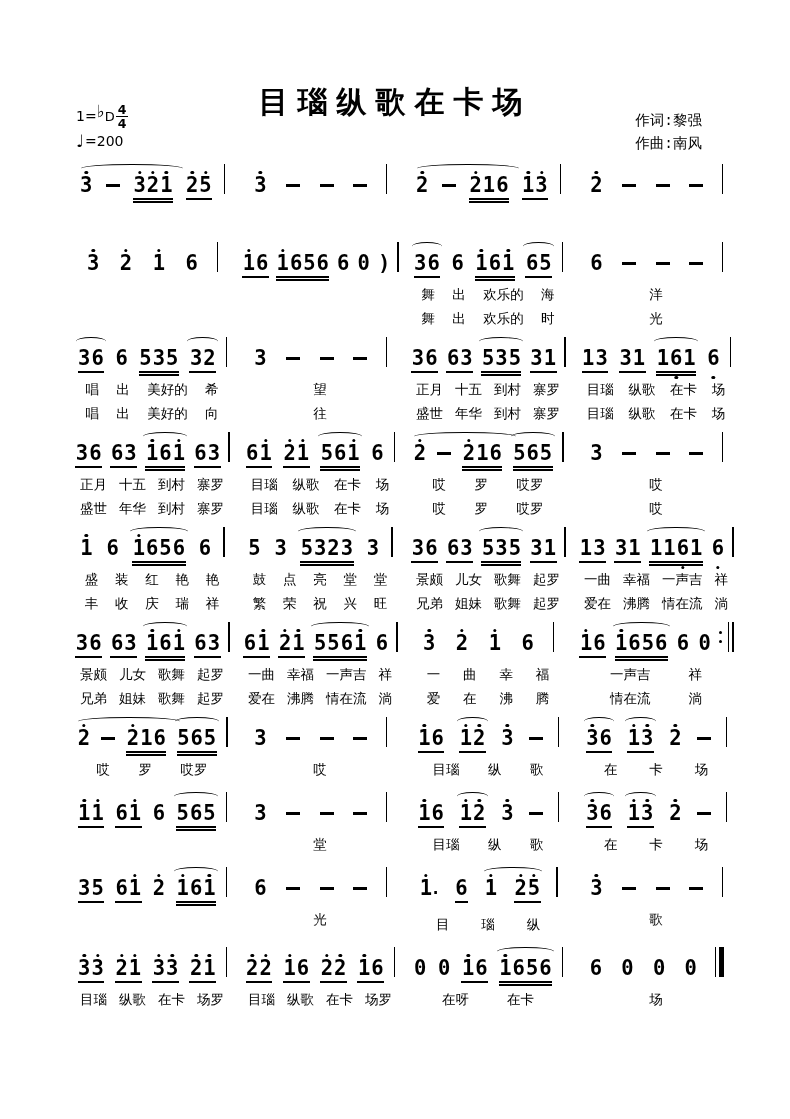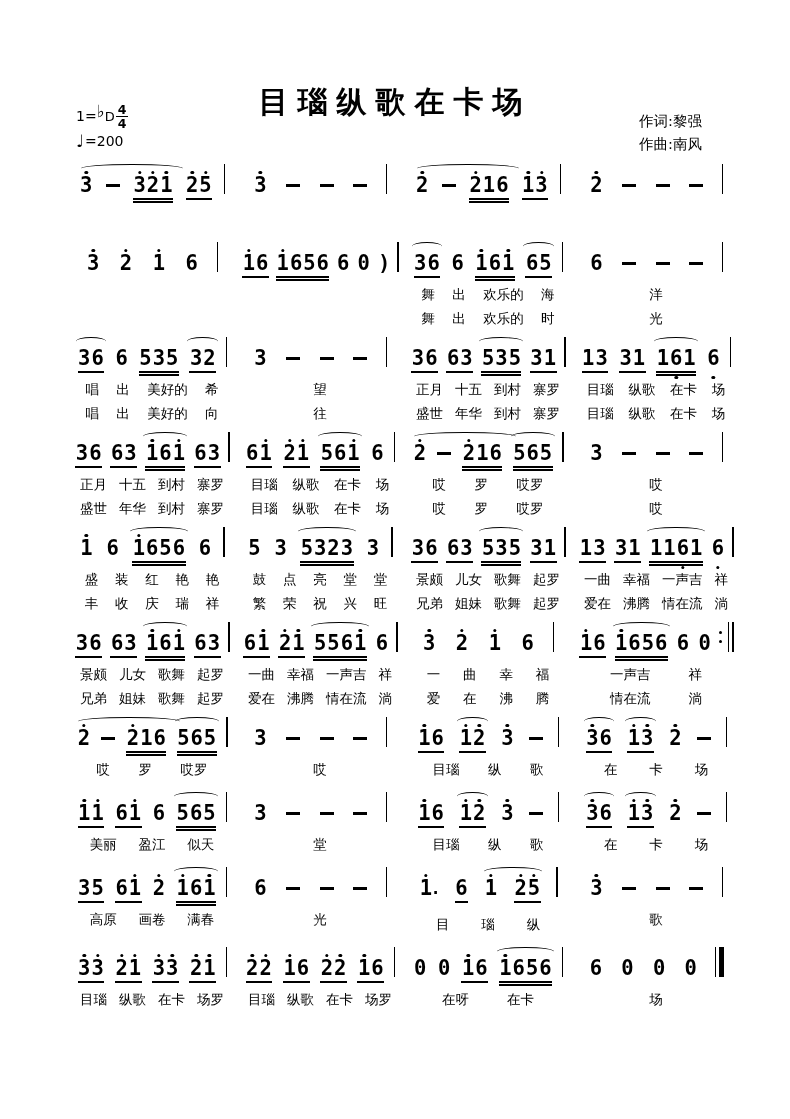--- a/index.html
+++ b/index.html
@@ -1,20 +1,20 @@
 <!DOCTYPE html>
 <html><head>
 <meta charset="utf-8">
 <style>
   html,body{margin:0;padding:0;background:#888;}
   .page{width:790px;height:1119px;background:#ffffff;position:relative;overflow:hidden;
         color:#000;font-family:"DejaVu Sans",sans-serif;margin:0 auto;}
   .title{position:absolute;top:82px;left:0;width:100%;text-align:center;
          font-size:30px;font-weight:bold;letter-spacing:9px;}
-  .credits{position:absolute;top:110px;right:88px;font-size:14.5px;line-height:23px;text-align:center;}
+  .credits{position:absolute;top:110px;right:88px;font-size:14.5px;line-height:23px;text-align:center;font-family:Liberation Mono, monospace;}
   .keyblock{position:absolute;top:102px;left:76px;font-size:14px;}
   .keyline{display:flex;align-items:center;height:28px;}
   .flat{font-size:17px;position:relative;top:-5px;}
   .keyletter{font-size:13px;position:relative;top:0px;}
   .frac{display:inline-flex;flex-direction:column;align-items:center;font-size:12.5px;
         line-height:13px;margin-left:1px;}
   .frac .fn{border-bottom:1.4px solid #000;padding:0 2px;}
   .frac .fd{padding:0 2px;}
   .tempo{display:flex;align-items:center;font-size:14px;height:22px;}
   .tempo .q{font-size:17px;margin-right:1px;}
@@ -1839,25 +1839,20 @@
               <span class="ch">
                 <i class="du"></i>
                 <b class="dg">5</b>
                 <i class="dl"></i>
               </span>
               <i class="ln l1"></i>
               <i class="ln l2"></i>
             </span>
             <i class="bar"></i>
           </div>
-          <div class="m-lyr">
-            <span class="syl">美丽</span>
-            <span class="syl">盈江</span>
-            <span class="syl">似天</span>
-          </div>
         </div>
         <div class="m">
           <div class="m-notes">
             <span class="tok">
               <span class="ch">
                 <i class="du"></i>
                 <b class="dg">3</b>
                 <i class="dl"></i>
               </span>
             </span>
@@ -2052,25 +2047,20 @@
               </span>
               <span class="ch">
                 <i class="du on"></i>
                 <b class="dg">1</b>
                 <i class="dl"></i>
               </span>
               <i class="ln l1"></i>
               <i class="ln l2"></i>
             </span>
             <i class="bar"></i>
-          </div>
-          <div class="m-lyr">
-            <span class="syl">高原</span>
-            <span class="syl">画卷</span>
-            <span class="syl">满春</span>
           </div>
         </div>
         <div class="m">
           <div class="m-notes">
             <span class="tok">
               <span class="ch">
                 <i class="du"></i>
                 <b class="dg">6</b>
                 <i class="dl"></i>
               </span>

